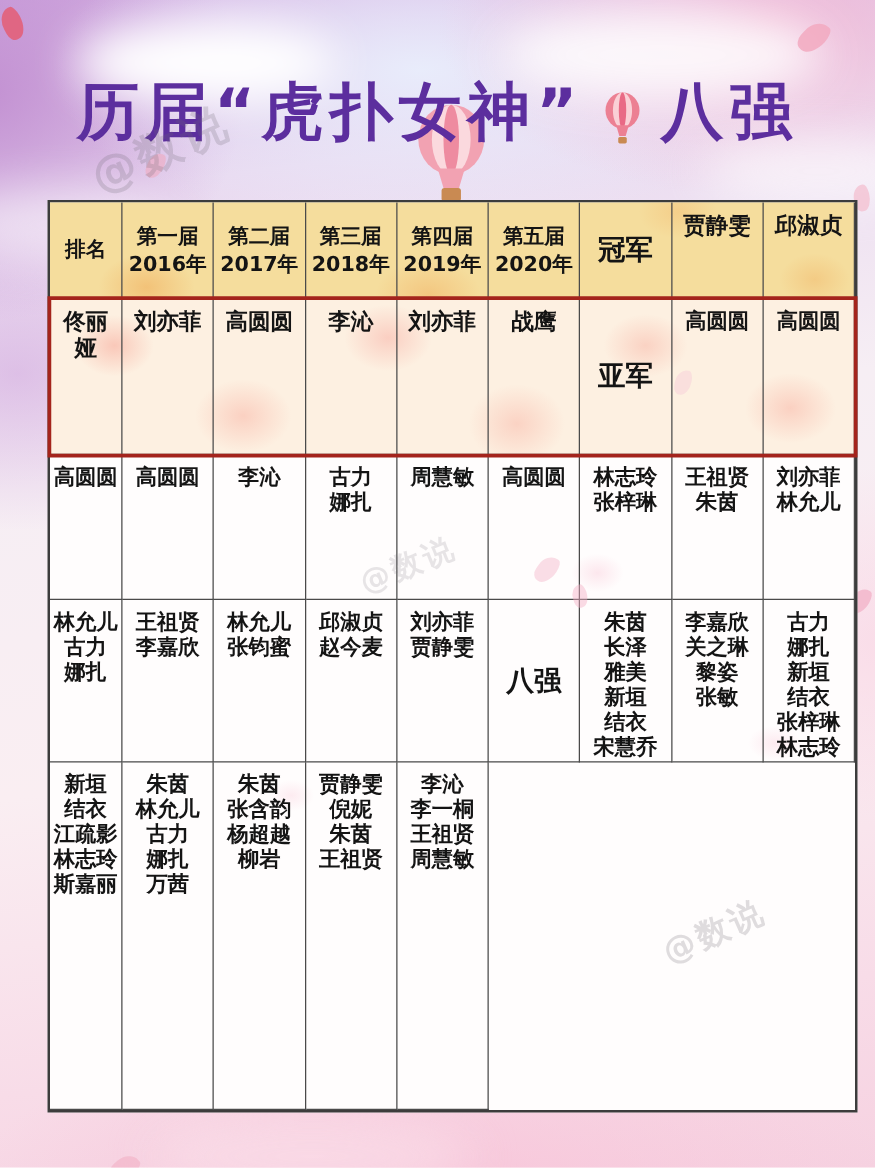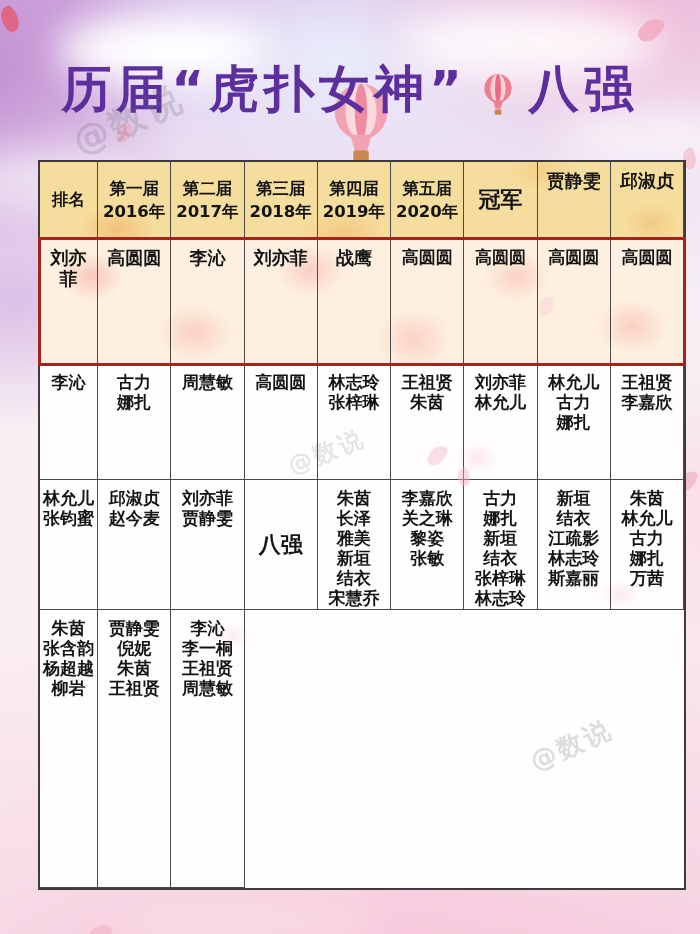--- a/index.html
+++ b/index.html
@@ -160,34 +160,38 @@
         <span class="hline">2020年</span>
       </div>
       <div class="cell rank">冠军</div>
       <div class="cell names row0">
         <span class="name">贾静雯</span>
       </div>
       <div class="cell names row0">
         <span class="name">邱淑贞</span>
       </div>
       <div class="cell names row0">
+        <span class="name">佟丽娅</span>
+      </div>
+      <div class="cell names row0">
         <span class="name">刘亦菲</span>
       </div>
       <div class="cell names row0">
         <span class="name">高圆圆</span>
       </div>
       <div class="cell names row0">
         <span class="name">李沁</span>
       </div>
       <div class="cell names row0">
         <span class="name">刘亦菲</span>
       </div>
       <div class="cell names row0">
         <span class="name">战鹰</span>
       </div>
+      <div class="cell rank">亚军</div>
       <div class="cell names row1">
         <span class="name">高圆圆</span>
       </div>
       <div class="cell names row1">
         <span class="name">高圆圆</span>
       </div>
       <div class="cell names row1">
         <span class="name">高圆圆</span>
       </div>
       <div class="cell names row1">

